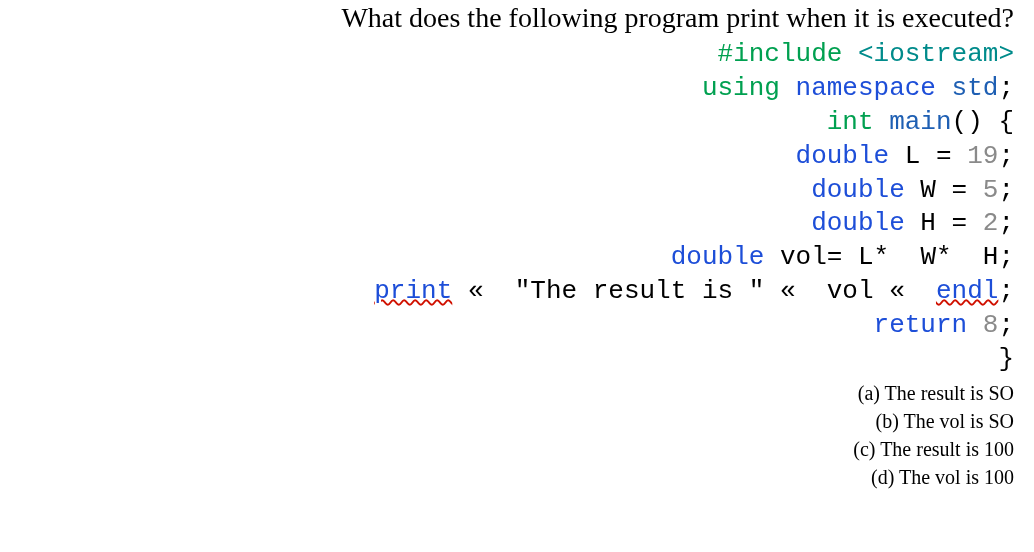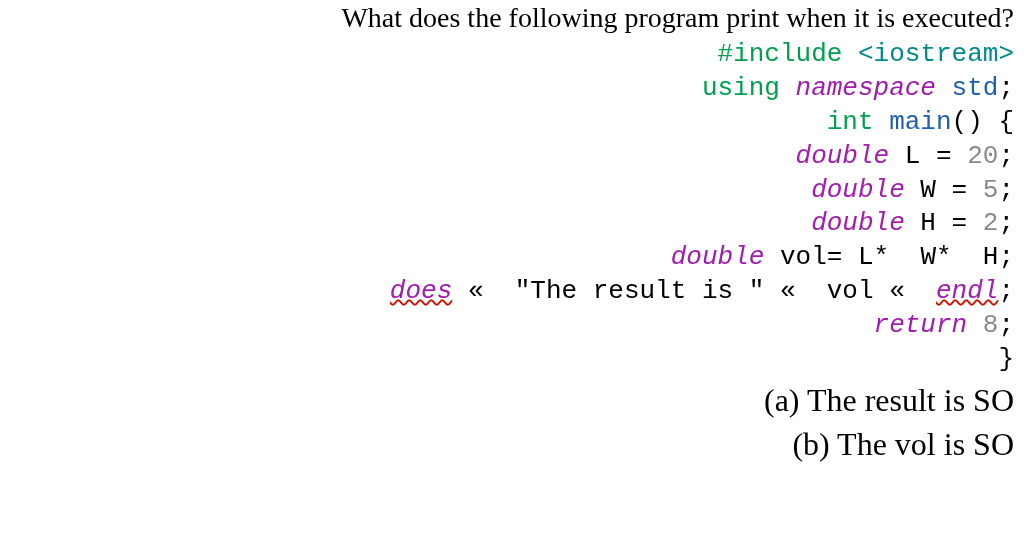--- a/index.html
+++ b/index.html
@@ -28,51 +28,53 @@
       line-height: 1.3;
     }
     .code-line {
       white-space: pre;
     }
     .indent1 {
       margin-left: 55px;
     }
     .kw-green { color: #00a050; }
     .kw-teal { color: #008b8b; }
-    .kw-orange { color: #a21caf; font-style: italic; }
+    .kw-orange { color: #1d4ed8; }
     .kw-blue { color: #1e5fb3; }
     .num { color: #8a8a8a; }
     .underline-red {
       text-decoration: underline wavy #d01000;
       text-decoration-thickness: 1.5px;
     }
     .answers {
       font-family: "Times New Roman", serif;
-      font-size: 32px;
+      font-size: 20px;
       line-height: 1.3;
       margin-top: 4px;
     }
     .answers div {
       margin-bottom: 2px;
     }
   </style>
 </head>
 <body>
 
 <div class="question">What does the following program print when it is executed?</div>
 
 <div class="code-block">
   <div class="code-line"><span class="kw-green">#include</span> <span class="kw-teal">&lt;iostream&gt;</span></div>
   <div class="code-line"><span class="kw-green">using</span> <span class="kw-orange">namespace</span> <span class="kw-blue">std</span><span>;</span></div>
   <div class="code-line"><span class="kw-green">int</span> <span class="kw-blue">main</span><span>() {</span></div>
-  <div class="code-line indent1"><span class="kw-orange">double</span><span> L = </span><span class="num">20</span><span>;</span></div>
+  <div class="code-line indent1"><span class="kw-orange">double</span><span> L = </span><span class="num">19</span><span>;</span></div>
   <div class="code-line indent1"><span class="kw-orange">double</span><span> W = </span><span class="num">5</span><span>;</span></div>
   <div class="code-line indent1"><span class="kw-orange">double</span><span> H = </span><span class="num">2</span><span>;</span></div>
   <div class="code-line indent1"><span class="kw-orange">double</span><span> vol= L*  W*  H;</span></div>
-  <div class="code-line indent1"><span class="kw-orange underline-red">does</span><span> «  "The result is " «  vol «  </span><span class="kw-orange underline-red">endl</span><span>;</span></div>
+  <div class="code-line indent1"><span class="kw-orange underline-red">print</span><span> «  "The result is " «  vol «  </span><span class="kw-orange underline-red">endl</span><span>;</span></div>
   <div class="code-line indent1"><span class="kw-orange">return</span><span> </span><span class="num">8</span><span>;</span></div>
   <div class="code-line"><span>}</span></div>
 </div>
 
 <div class="answers">
   <div>(a) The result is SO</div>
   <div>(b) The vol is SO</div>
+  <div>(c) The result is 100</div>
+  <div>(d) The vol is 100</div>
 </div>
 
 </body></html>

